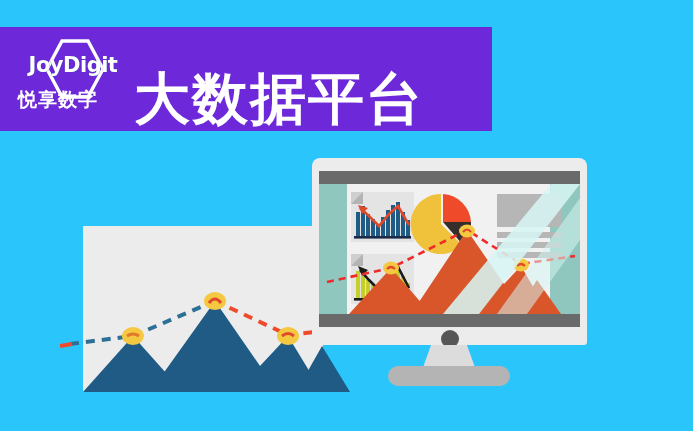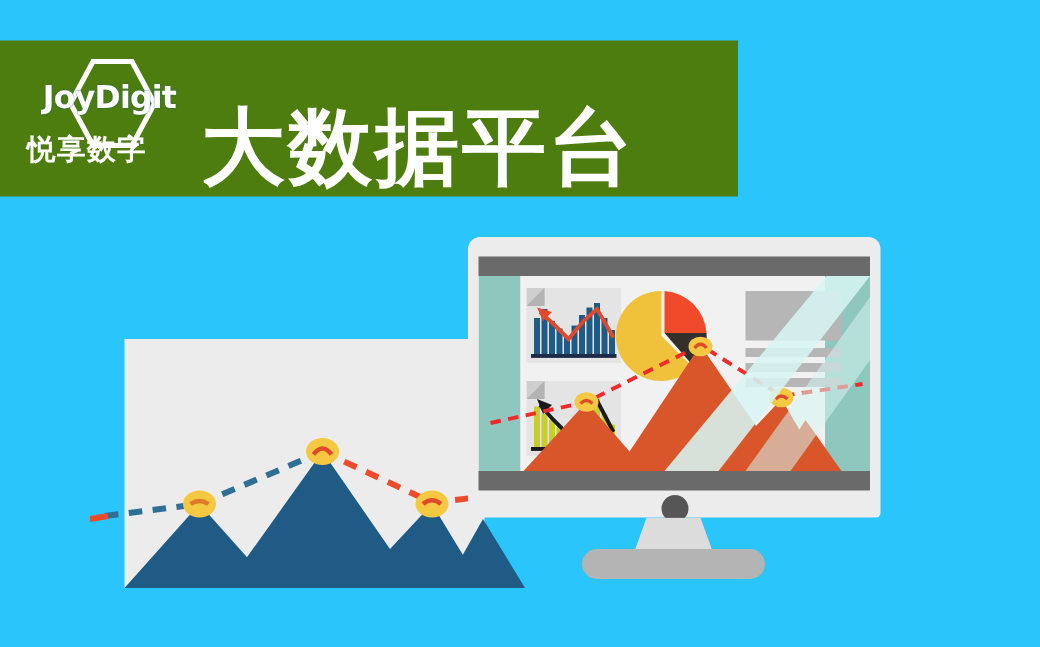--- a/index.html
+++ b/index.html
@@ -7,21 +7,21 @@
     width:693px;height:431px;overflow:hidden;
     font-family:"Liberation Sans","DejaVu Sans",sans-serif;
     background:#29c5fb;
     position:relative;
   }
   #stage{position:absolute;left:0;top:0;width:693px;height:431px;background:#29c5fb;overflow:hidden;}
 
   
   .banner{
     position:absolute;left:0;top:27px;width:492px;height:104px;
-    background:#4d7c0f;
+    background:#6d28d9;
   }
   .logo-block{
     position:absolute;left:18px;top:8px;width:110px;height:88px;
   }
   .hex-svg{position:absolute;left:26px;top:3px;}
   .logo-en{
     position:absolute;left:0;top:18px;width:110px;text-align:center;
     color:#ffffff;font-size:21px;font-weight:bold;letter-spacing:-0.5px;
     font-family:"DejaVu Sans",sans-serif;
     text-shadow:0 0 1px #1f5b85;

